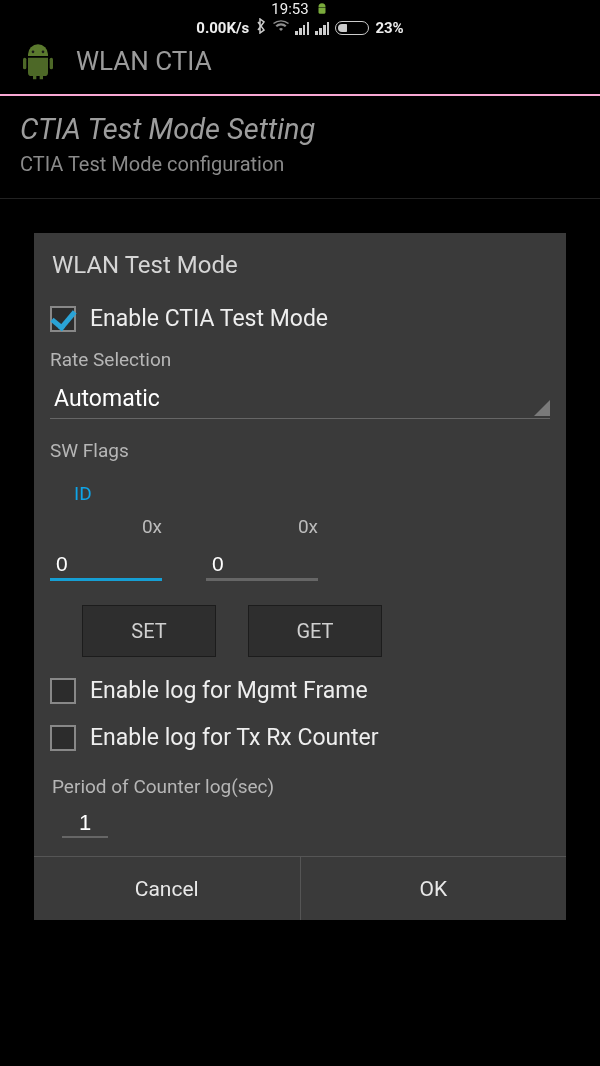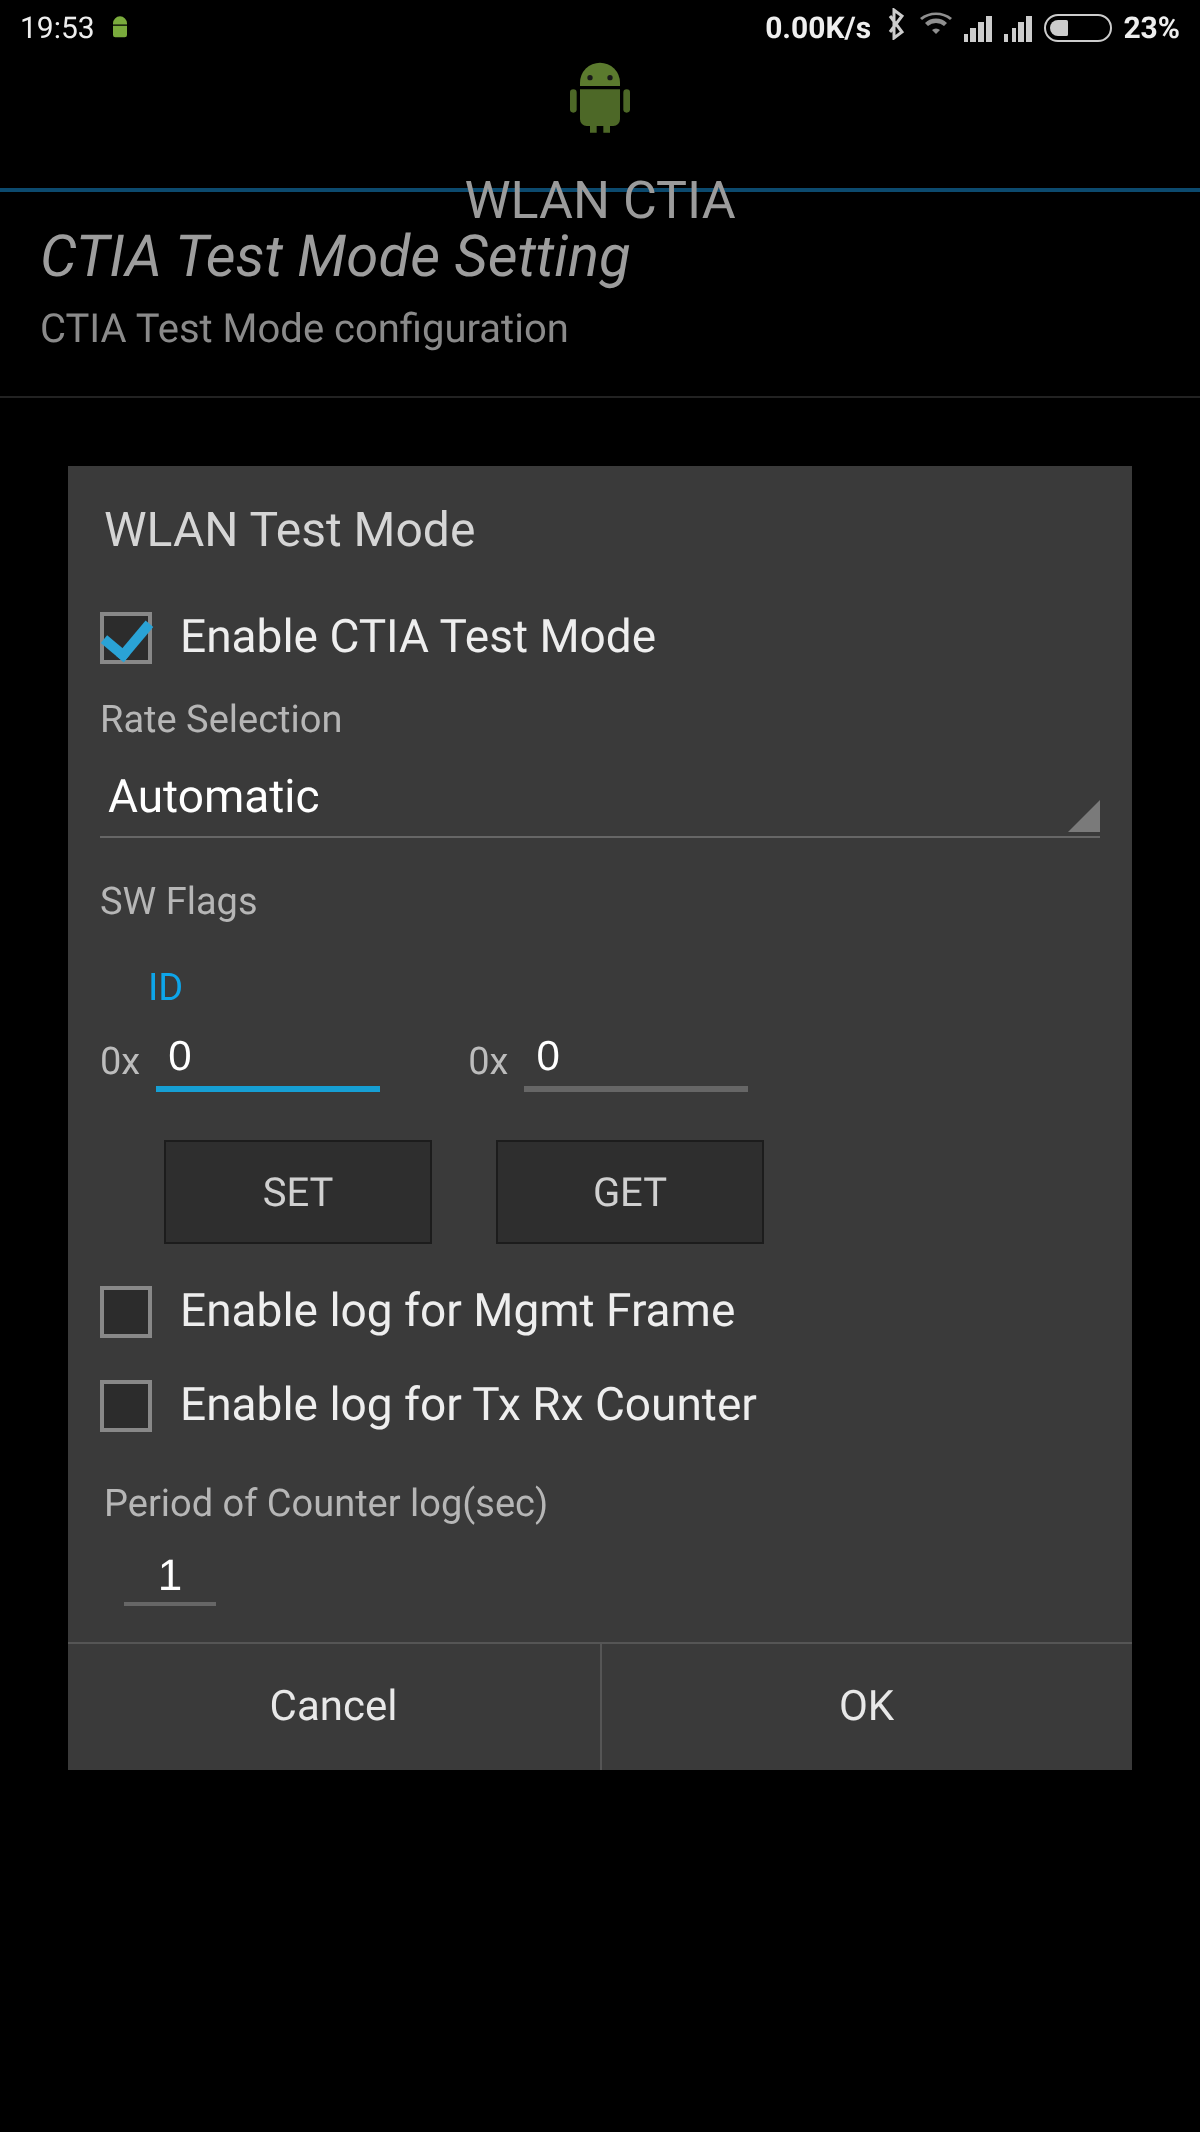--- a/index.html
+++ b/index.html
@@ -12,20 +12,21 @@
     overflow: hidden;
   }
   .status-bar {
     height: 28px;
     display: flex;
     align-items: center;
     justify-content: space-between;
     padding: 0 10px;
     font-size: 15px;
     color: #eee;
+    flex-direction: column;
   }
   .status-left { display: flex; align-items: center; gap: 6px; }
   .status-right { display: flex; align-items: center; gap: 6px; font-weight: bold; }
   .android-mini { width: 14px; height: 14px; }
   .batt-pill {
     width: 34px; height: 14px;
     border: 1.4px solid #ccc;
     border-radius: 8px;
     position: relative;
   }
@@ -36,22 +37,21 @@
     width: 28%; height: calc(100% - 4px);
     background: #ccc;
     border-radius: 5px 1px 1px 5px;
   }
   .app-bar {
     height: 68px;
     display: flex;
     align-items: center;
     padding: 0 18px;
     gap: 18px;
-    border-bottom: 2px solid #0c4a6e;
-    flex-direction: column;
+    border-bottom: 2px solid #f9a8d4;
   }
   .app-bar-icon { width: 40px; height: 40px; position: relative; }
   .app-title { font-size: 26px; color: #9b9b9b; }
   .header-section {
     padding: 16px 20px 22px;
     border-bottom: 1px solid #222;
   }
   .header-section h2 { font-size: 29px; font-weight: 400; color: #9d9d9d; font-style: italic; }
   .header-section p { font-size: 20px; color: #8a8a8a; margin-top: 6px; }
 
@@ -112,21 +112,21 @@
     border-bottom: 16px solid #7a7a7a;
   }
   .id-label { font-size: 19px; color: #0ea5e9; padding: 12px 0 0 30px; }
 
   .hex-row {
     display: flex;
     gap: 30px;
     padding: 10px 6px 4px;
     align-items: flex-end;
   }
-  .hex-group { display: flex; align-items: flex-end; gap: 8px; }
+  .hex-group { display: flex; align-items: flex-end; gap: 8px; flex-direction: column; }
   .hex-prefix { font-size: 19px; color: #bcbcbc; padding-bottom: 4px; }
   .hex-input {
     width: 112px;
     background: transparent;
     border: none;
     border-bottom: 3px solid #666;
     color: #fff;
     font-size: 21px;
     padding: 2px 6px 2px;
     outline: none;

